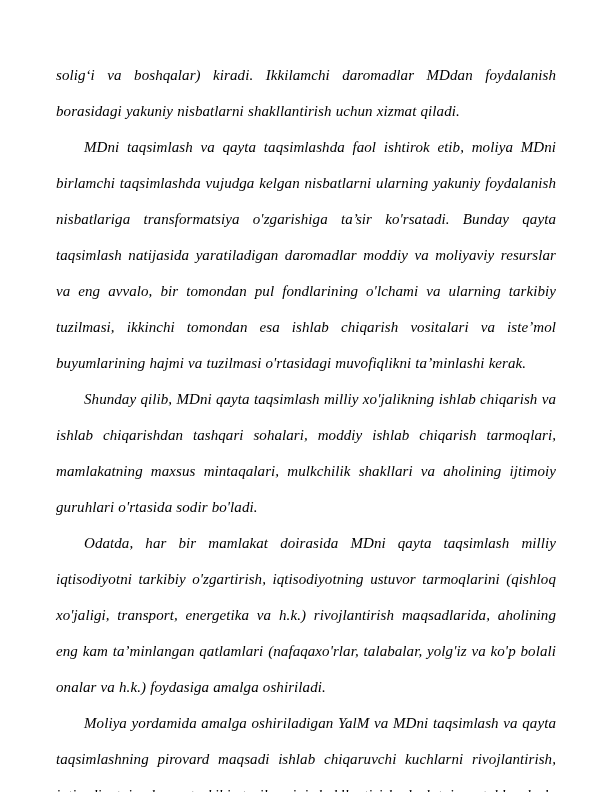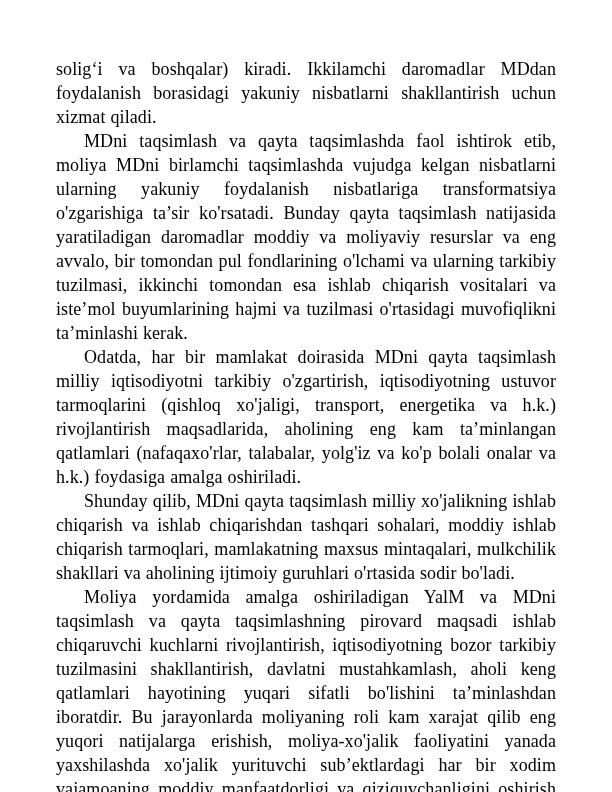--- a/index.html
+++ b/index.html
@@ -26,29 +26,30 @@
   #text-body {
     position: absolute;
     left: 56px;
     top: 57px;
     width: 500px;
   }
 
   p.para {
     margin: 0;
     padding: 0;
-    font-size: 18px;
-    line-height: 24px;
+    font-size: 15px;
+    line-height: 36px;
     text-align: justify;
     text-justify: inter-word;
     text-indent: 28px;
     hyphens: none;
     -webkit-hyphens: none;
     word-spacing: 0.02em;
     letter-spacing: 0.005em;
+    font-style: italic;
   }
 
   
   p.para.continuation {
     text-indent: 0;
   }
 
   
   p.para:last-child {
     margin-bottom: 0;
@@ -57,22 +58,22 @@
 </head>
 <body>
 
 <div id="page">
   <div id="text-body">
 
     <p class="para continuation">soligʻi va boshqalar) kiradi. Ikkilamchi daromadlar MDdan foydalanish borasidagi yakuniy nisbatlarni shakllantirish uchun xizmat qiladi.</p>
 
     <p class="para">MDni taqsimlash va qayta taqsimlashda faol ishtirok etib, moliya MDni birlamchi taqsimlashda vujudga kelgan nisbatlarni ularning yakuniy foydalanish nisbatlariga transformatsiya o'zgarishiga ta’sir ko'rsatadi. Bunday qayta taqsimlash natijasida yaratiladigan daromadlar moddiy va moliyaviy resurslar va eng avvalo, bir tomondan pul fondlarining o'lchami va ularning tarkibiy tuzilmasi, ikkinchi tomondan esa ishlab chiqarish vositalari va iste’mol buyumlarining hajmi va tuzilmasi o'rtasidagi muvofiqlikni ta’minlashi kerak.</p>
 
+    <p class="para">Shunday qilib, MDni qayta taqsimlash milliy xo'jalikning ishlab chiqarish va ishlab chiqarishdan tashqari sohalari, moddiy ishlab chiqarish tarmoqlari, mamlakatning maxsus mintaqalari, mulkchilik shakllari va aholining ijtimoiy guruhlari o'rtasida sodir bo'ladi.</p>
+
     <p class="para">Odatda, har bir mamlakat doirasida MDni qayta taqsimlash milliy iqtisodiyotni tarkibiy o'zgartirish, iqtisodiyotning ustuvor tarmoqlarini (qishloq xo'jaligi, transport, energetika va h.k.) rivojlantirish maqsadlarida, aholining eng kam ta’minlangan qatlamlari (nafaqaxo'rlar, talabalar, yolg'iz va ko'p bolali onalar va h.k.) foydasiga amalga oshiriladi.</p>
-
-    <p class="para">Shunday qilib, MDni qayta taqsimlash milliy xo'jalikning ishlab chiqarish va ishlab chiqarishdan tashqari sohalari, moddiy ishlab chiqarish tarmoqlari, mamlakatning maxsus mintaqalari, mulkchilik shakllari va aholining ijtimoiy guruhlari o'rtasida sodir bo'ladi.</p>
 
     <p class="para">Moliya yordamida amalga oshiriladigan YalM va MDni taqsimlash va qayta taqsimlashning pirovard maqsadi ishlab chiqaruvchi kuchlarni rivojlantirish, iqtisodiyotning bozor tarkibiy tuzilmasini shakllantirish, davlatni mustahkamlash, aholi keng qatlamlari hayotining yuqari sifatli bo'lishini ta’minlashdan iboratdir. Bu jarayonlarda moliyaning roli kam xarajat qilib eng yuqori natijalarga erishish, moliya-xo'jalik faoliyatini yanada yaxshilashda xo'jalik yurituvchi sub’ektlardagi har bir xodim vajamoaning moddiy manfaatdorligi va qiziquvchanligini oshirish vazifalariga bo'ysundirilgan.</p>
 
     <p class="para">Moliyaning taqsimlash funksiyasi yordamida davlat faqatgina MDni qayta taqsimlashga emas, balki ishlab chiqarishga, kapitalning jamg'arilishiga, iste’mol sohasiga ham o'z ta’sirini ko'rsatadi. Shu ma’noda, moliya iqtisodiyotning davlat va xususiy</p>
 
   </div>
 </div>
 
 </body></html>

